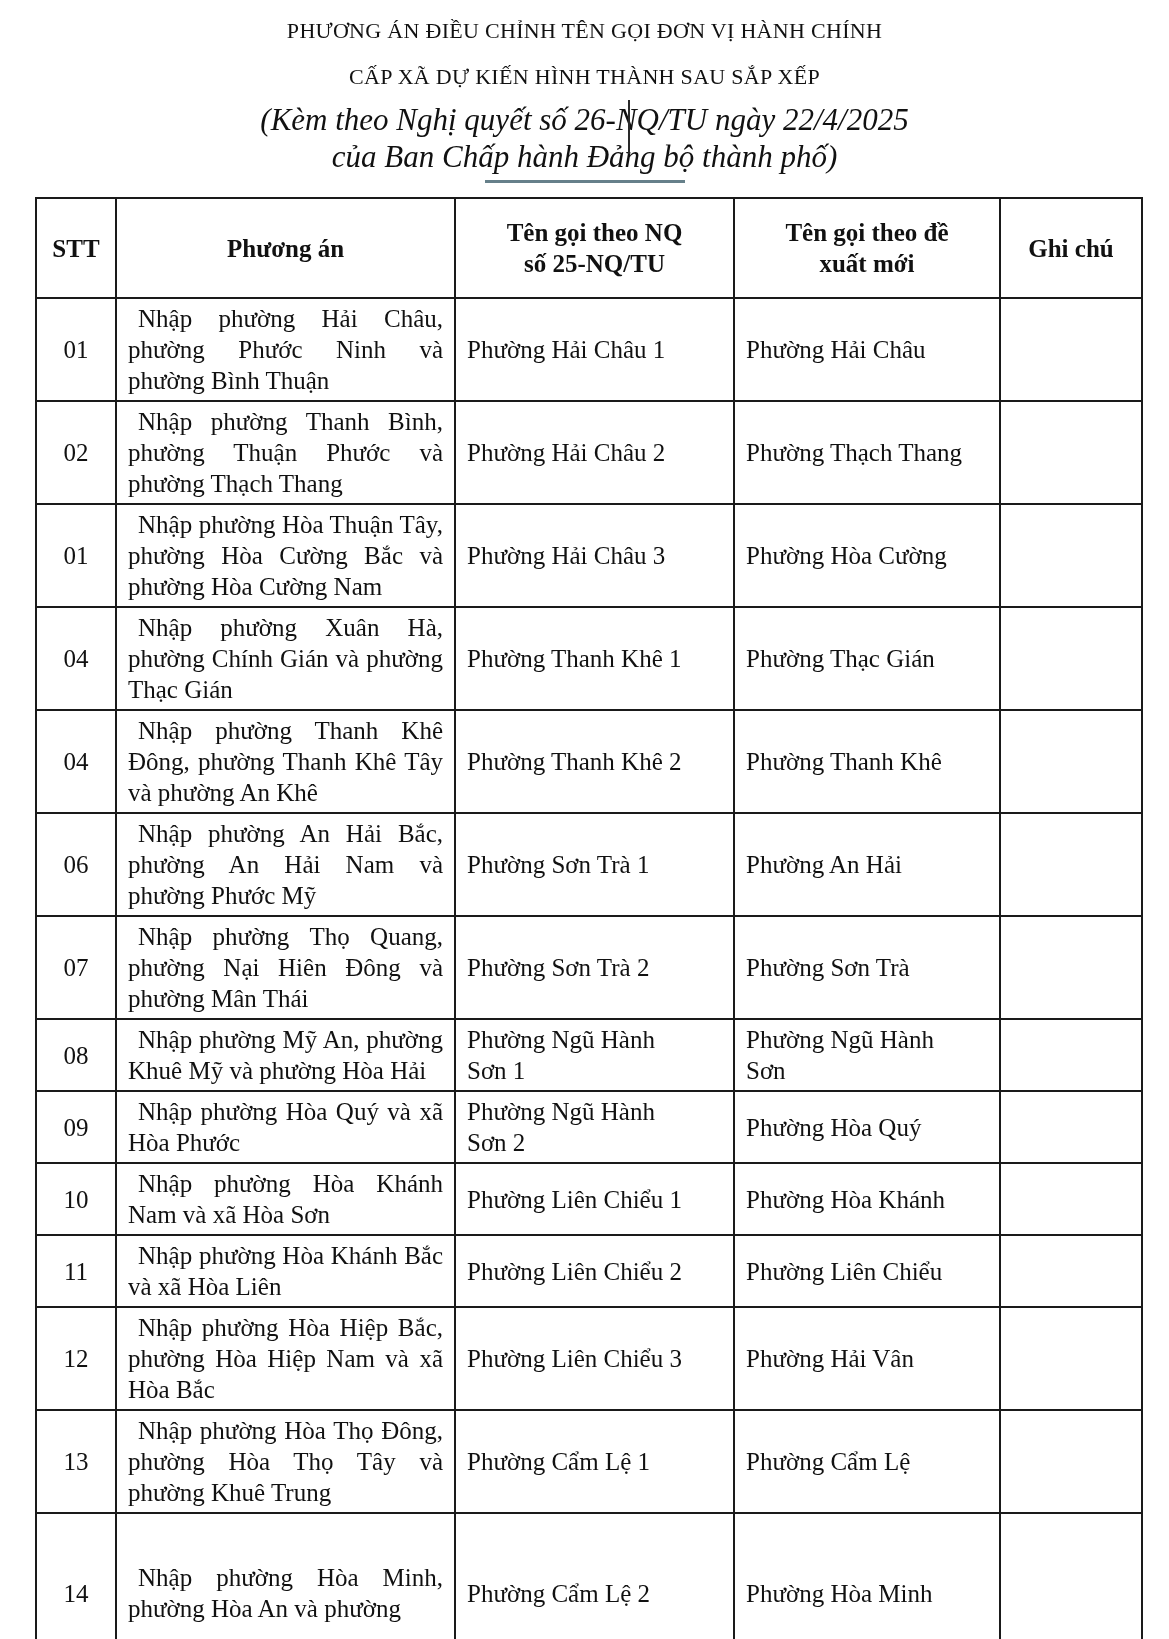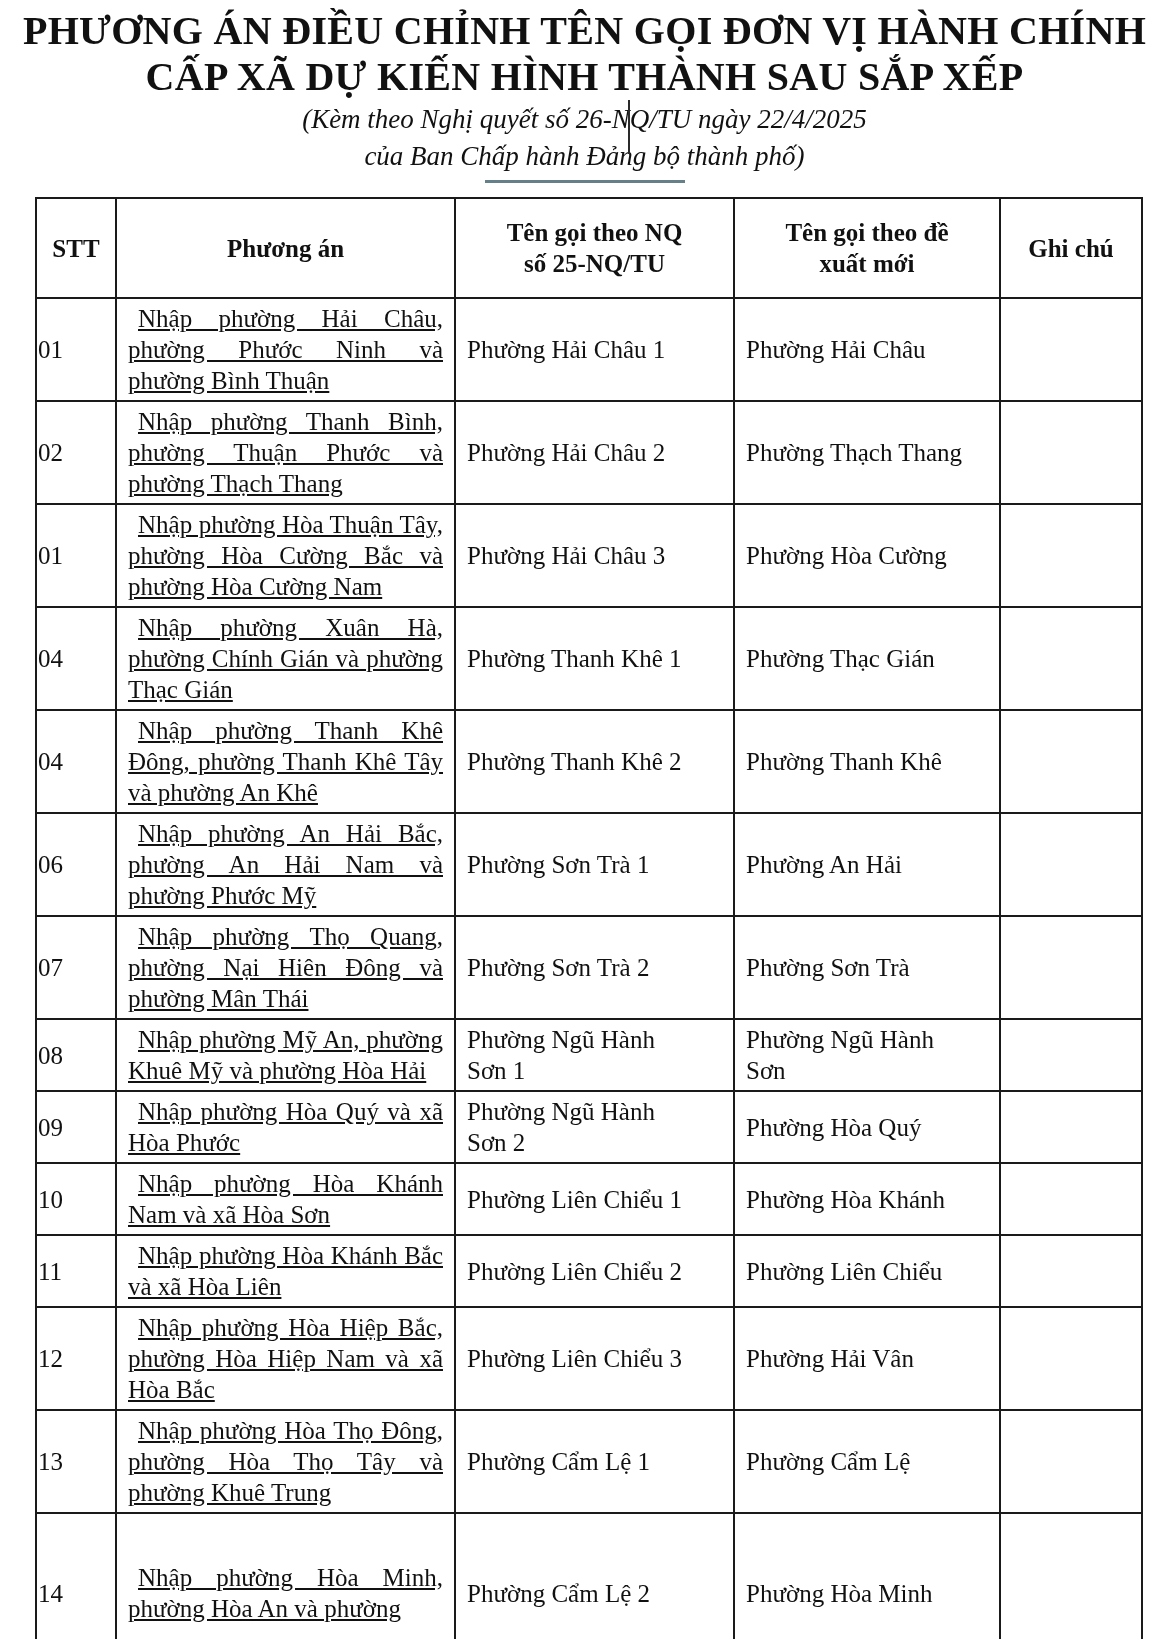--- a/index.html
+++ b/index.html
@@ -13,29 +13,29 @@
     position: relative;
     background: #ffffff;
     color: #111111;
     font-family: "Liberation Serif", "DejaVu Serif", serif;
   }
   .title-block {
     text-align: center;
     position: relative;
   }
   .title-line {
-    font-size: 40px;
-    font-weight: bold;
+    font-size: 22px;
+    font-weight: normal;
     line-height: 38px;
     letter-spacing: 0.3px;
   }
   .title-line-1 { margin-top: 12px; }
   .title-line-2 { margin-top: 8px; text-align: center; }
   .subtitle-line {
-    font-size: 27px;
+    font-size: 31px;
     font-style: italic;
     line-height: 37px;
     white-space: pre-line;
   }
   .subtitle-line-1 { margin-top: 5px; }
   .title-rule {
     width: 200px;
     height: 3px;
     margin: 5px auto 0 auto;
     background: #66808a;
@@ -65,27 +65,26 @@
     font-weight: bold;
     text-align: center;
     height: 94px;
     white-space: pre-line;
     padding: 2px 6px;
   }
   .main-table td {
     padding: 4px 11px;
   }
   td.c-stt {
-    text-align: left;
+    text-align: center;
     padding: 4px 1px;
   }
   td.c-plan {
     text-align: justify;
     text-indent: 10px;
-    text-decoration: underline;
   }
   td.c-old, td.c-new {
     text-align: left;
     white-space: pre-line;
   }
   
   .main-table tbody tr:last-child td {
     height: 150px;
   }
 </style>

